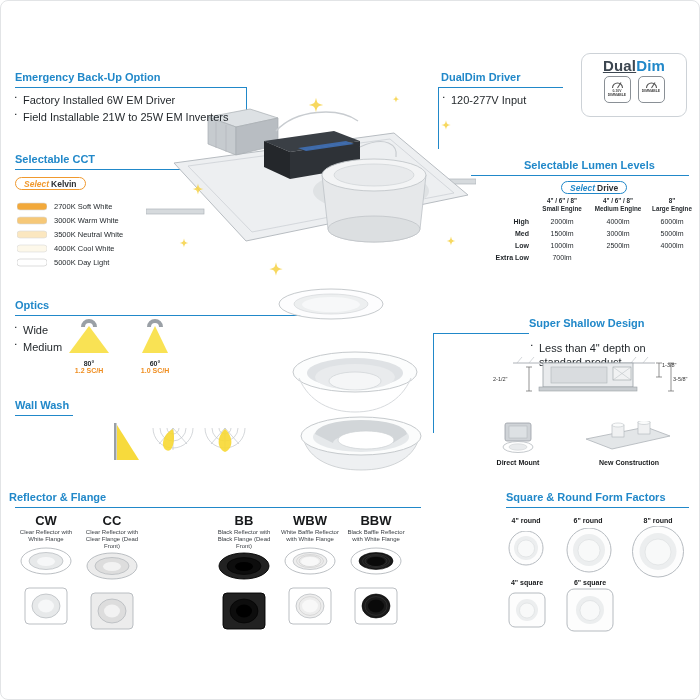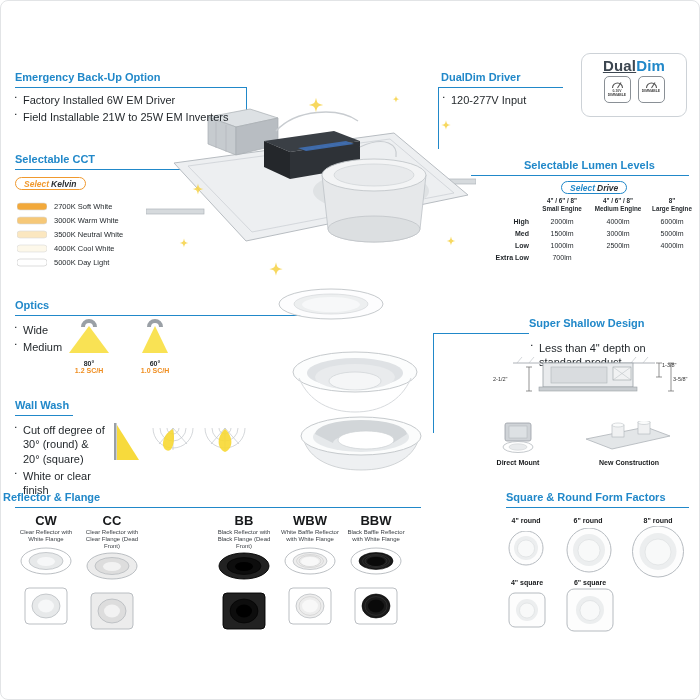--- a/index.html
+++ b/index.html
@@ -11,21 +11,21 @@
   .line { position:absolute; background:#2188c9; }
   .sec-title { position:absolute; font-size:11px; font-weight:bold; color:#2188c9; white-space:nowrap; }
   .bullet { font-size:11px; color:#1f2428; padding-left:8px; position:relative; line-height:1.3; margin-bottom:3px; }
   .bullet::before { content:"▪"; position:absolute; left:0; top:1px; font-size:5px; color:#2b2f33; }
   .pill { position:absolute; display:flex; align-items:center; gap:2px; height:13px; padding:0 8px;
           border-radius:8px; font-size:8.5px; font-weight:bold; background:#fff; white-space:nowrap; }
   .pill-orange { border:1.5px solid #f0992e; }
   .pill-orange .select { color:#f0992e; font-style:italic; }
   .pill-blue { border:1.5px solid #2188c9; }
   .pill-blue .select { color:#2188c9; font-style:italic; }
-  .pill .type { color:#2b2f33;font-style:italic; }
+  .pill .type { color:#2b2f33; }
   .cct-row { display:flex; align-items:center; gap:7px; height:14px; }
   .cct-label { font-size:7.5px; color:#1f2428; }
   .lumen-table { position:absolute; left:488px; top:196px; display:grid;
                  grid-template-columns:46px 54px 58px 50px; row-gap:5px; font-size:7px; color:#1f2428; }
   .lt-h { font-weight:bold; font-size:6.3px; text-align:center; line-height:1.25; }
   .lt-label { font-weight:bold; text-align:right; padding-right:6px; white-space:nowrap; }
   .lt-val { text-align:center; }
   .dual-box { position:absolute; left:580px; top:52px; width:106px; height:64px;
               border:1.5px solid #cdd2d7; border-radius:9px; text-align:center; background:#fff; }
   .dual-title { font-size:15px; font-weight:bold; margin-top:3px; letter-spacing:0.2px; }
@@ -299,24 +299,20 @@
     <polygon points="2,18 62,6 86,15 28,28" fill="#e3e6e8" stroke="#aeb4b9" stroke-width="0.8"></polygon>
     <rect x="28" y="4" width="12" height="12" fill="#f0f1f2" stroke="#aeb4b9" stroke-width="0.6"></rect>
     <ellipse cx="34" cy="4" rx="6" ry="2" fill="#fafbfb" stroke="#b5babf" stroke-width="0.5"></ellipse>
     <rect x="54" y="1" width="12" height="12" fill="#f0f1f2" stroke="#aeb4b9" stroke-width="0.6"></rect>
     <ellipse cx="60" cy="1.5" rx="6" ry="2" fill="#fafbfb" stroke="#b5babf" stroke-width="0.5"></ellipse>
   </svg>
   <div class="small-label" style="left:487px;top:458px;width:60px">Direct Mount</div>
   <div class="small-label" style="left:585px;top:458px;width:86px">New Construction</div>
 
   <div class="sec-title" style="left:14px;top:398px">Wall Wash</div>
-  <div class="abs" style="left:14px;top:422px;width:92px">
-    <div class="bullet">Cut off degree of 30° (round) &amp; 20° (square)</div>
-    <div class="bullet">White or clear finish</div>
-  </div>
   <svg class="abs" style="left:110px;top:420px" width="32" height="42" viewBox="0 0 32 42">
     <rect x="3" y="2" width="2.5" height="37" fill="#9aa0a6"></rect>
     <polygon points="6,4 6,39 28,39" fill="#f7d832" opacity="0.95"></polygon>
   </svg>
   <svg class="abs" style="left:150px;top:424px" width="44" height="32" viewBox="0 0 44 32">
     <g stroke="#c2c6ca" fill="none" stroke-width="0.7">
       <path d="M2,3 A20,20 0 0 0 42,3"></path>
       <path d="M9,3 A13,13 0 0 0 35,3"></path>
       <path d="M16,3 A6,6 0 0 0 28,3"></path>
       <line x1="22" y1="3" x2="22" y2="25"></line>
@@ -330,21 +326,21 @@
       <path d="M2,3 A20,20 0 0 0 42,3"></path>
       <path d="M9,3 A13,13 0 0 0 35,3"></path>
       <path d="M16,3 A6,6 0 0 0 28,3"></path>
       <line x1="22" y1="3" x2="22" y2="25"></line>
       <line x1="22" y1="3" x2="8" y2="19"></line>
       <line x1="22" y1="3" x2="36" y2="19"></line>
     </g>
     <path d="M22,4 C14,11 13,23 22,27 C31,23 30,11 22,4 Z" fill="#f7d832" opacity="0.9"></path>
   </svg>
 
-  <div class="sec-title" style="left:2px;top:490px">Reflector &amp; Flange</div>
+  <div class="sec-title" style="left:8px;top:490px">Reflector &amp; Flange</div>
 
   <div class="ref-col" style="left:14px">
     <div class="ref-code">CW</div>
     <div class="ref-desc">Clear Reflector with White Flange</div>
     <svg width="54" height="32" viewBox="0 0 54 32">
       <ellipse cx="27" cy="16" rx="25" ry="13" stroke="#b3b8bc" stroke-width="0.9" fill="#ffffff"></ellipse>
       <ellipse cx="27" cy="16" rx="17" ry="8.5" stroke="#a8adb1" stroke-width="0.6" fill="#e7e9ea"></ellipse>
       <ellipse cx="27" cy="16.5" rx="9" ry="4.5" fill="#f6f7f8"></ellipse>
     </svg>
     <svg width="48" height="42" viewBox="0 0 48 42" style="margin-top:4px">

